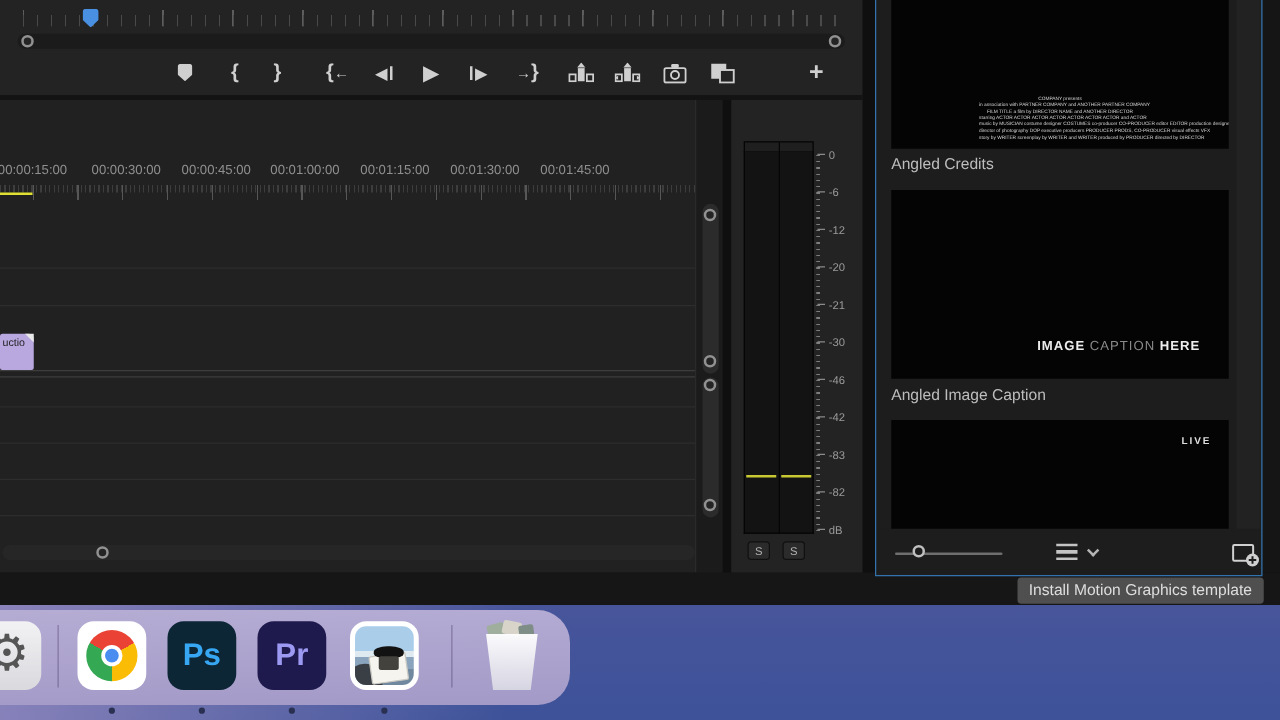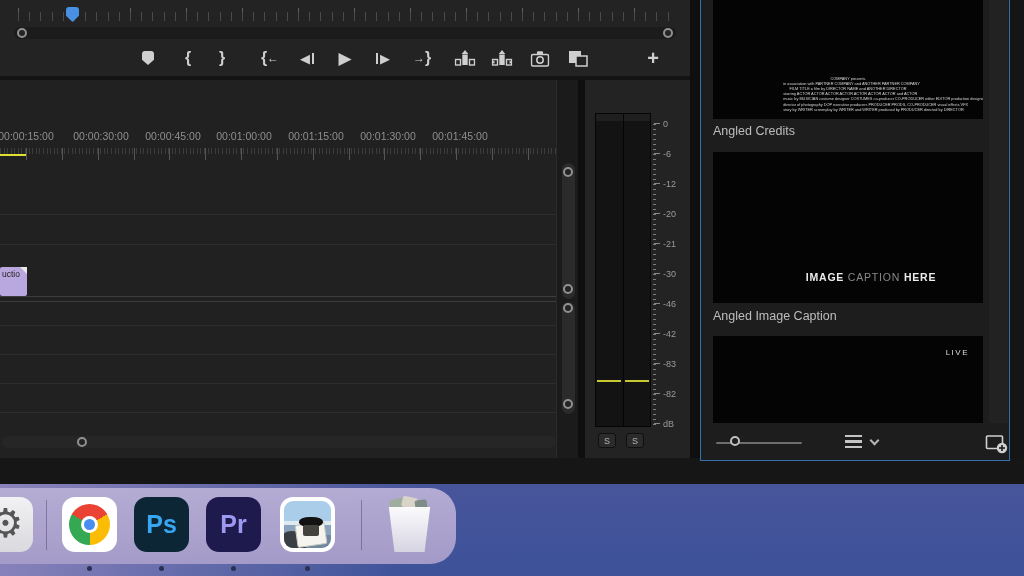--- a/index.html
+++ b/index.html
@@ -68,29 +68,29 @@
   #meter-ticks { left:68px; top:44px; width:3px; height:302px;
     background:repeating-linear-gradient(to bottom,#7d7d7d 0 1px,transparent 1px 5px); }
   .db-label { position:absolute; left:78px; width:26px; color:#9a9a9a; font-size:9px; }
   .db-label::before { content:""; position:absolute; left:-9px; top:4px; width:6px; height:1px; background:#8a8a8a; }
   .solo-btn { position:absolute; top:353px; width:18px; height:15px; background:#2b2b2b; border:1px solid #101010;
     border-radius:3px; color:#b5b5b5; font-size:9px; text-align:center; line-height:14px; }
 
   
   #eg-panel { left:700px; top:-1px; width:310px; height:462px; background:#1d1d1d;
     border:1px solid #3272ad; }
-  .thumb { position:absolute; left:12px; width:270px; background:#040404; overflow:hidden; }
+  .thumb { position:absolute; left:12px; width:270px; background:#040404; overflow:hidden;padding-left:24px; }
   .tpl-label { position:absolute; left:12px; color:#bdbdbd; font-size:12.5px; }
   #credits-block { position:absolute; left:0; bottom:6px; width:100%; text-align:center;
     transform:scale(0.48); transform-origin:50% 100%; color:#d6d6d6; }
   #credits-block div { font-size:8px; line-height:1.35; white-space:nowrap; }
   #caption-row { position:absolute; bottom:20px; width:100%; text-align:center; padding-left:46px;
     font-size:10.5px; letter-spacing:0.8px; color:#8a8a8a; }
   #caption-row b { color:#ececec; }
-  #live-badge { position:absolute; top:12px; right:14px; color:#dedede; font-size:8px; font-weight:normal; letter-spacing:1.5px; }
+  #live-badge { position:absolute; top:12px; right:14px; color:#dedede; font-size:8px; font-weight:bold; letter-spacing:1.5px; }
   #eg-scroll-strip { left:288px; top:0; width:19px; height:460px; background:#222; }
   #eg-bottom-bar { left:1px; top:423px; width:306px; height:37px; background:#1d1d1d; }
   #zoom-track { position:absolute; left:14px; top:19px; width:86px; height:2px; background:#6e6e6e; border-radius:1px; }
   #zoom-knob { position:absolute; left:28px; top:13px; width:10px; height:10px; border:2px solid #c0c0c0;
     border-radius:50%; background:#1d1d1d; }
   #view-menu { position:absolute; left:143px; top:12px; width:18px; height:14px; }
   #view-menu i { display:block; width:17px; height:2.4px; background:#c4c4c4; margin-bottom:3px; }
   #view-chevron { position:absolute; left:169px; top:14px; width:7px; height:7px;
     border-right:2px solid #b5b5b5; border-bottom:2px solid #b5b5b5; transform:rotate(45deg); }
 
@@ -355,14 +355,15 @@
             <rect x="1.5" y="3" width="16" height="12.5" rx="1" fill="none" stroke="#d0d0d0" stroke-width="1.6"></rect>
             <circle cx="17" cy="15" r="5.2" fill="#d0d0d0"></circle>
             <rect x="16.2" y="12" width="1.6" height="6" fill="#1d1d1d"></rect>
             <rect x="14" y="14.2" width="6" height="1.6" fill="#1d1d1d"></rect>
           </svg>
         </div>
       </div>
     </div>
   </div>
 
+  <div id="tooltip" class="abs">Install Motion Graphics template</div>
 
 </div>
 
 </body></html>

